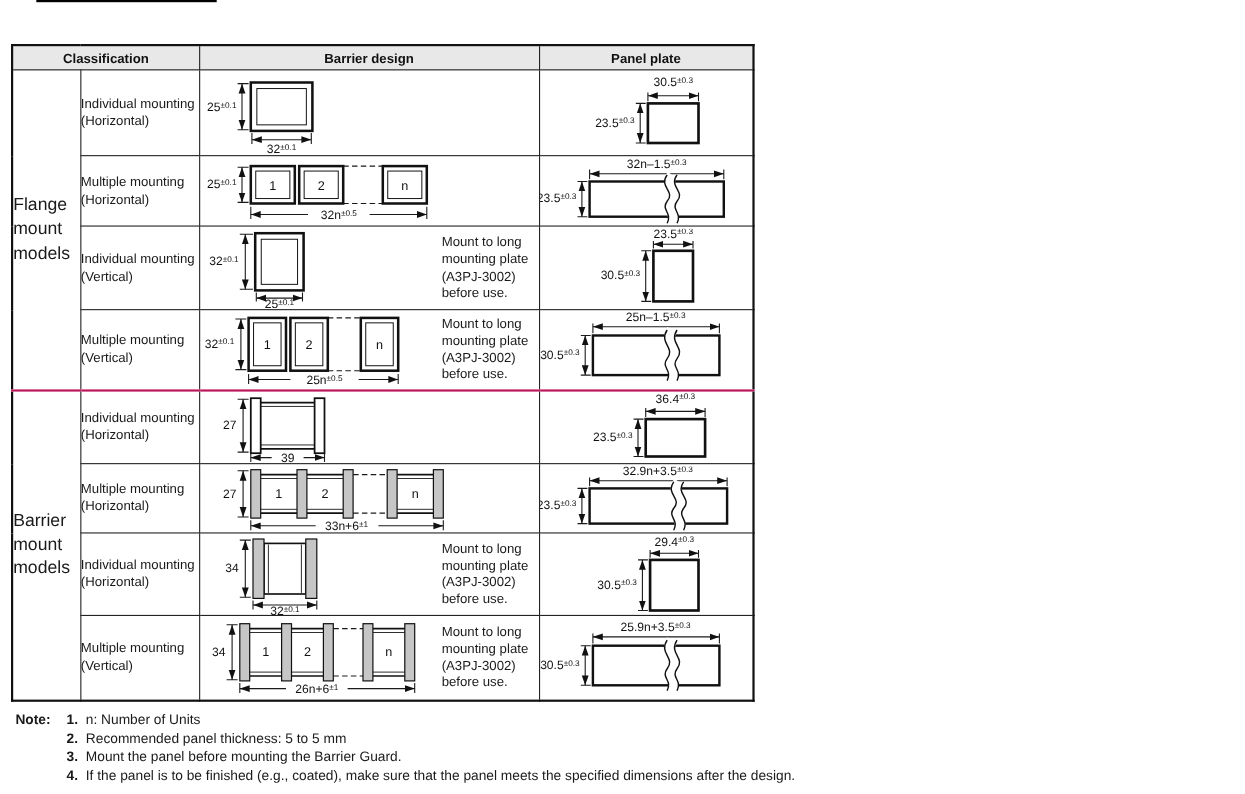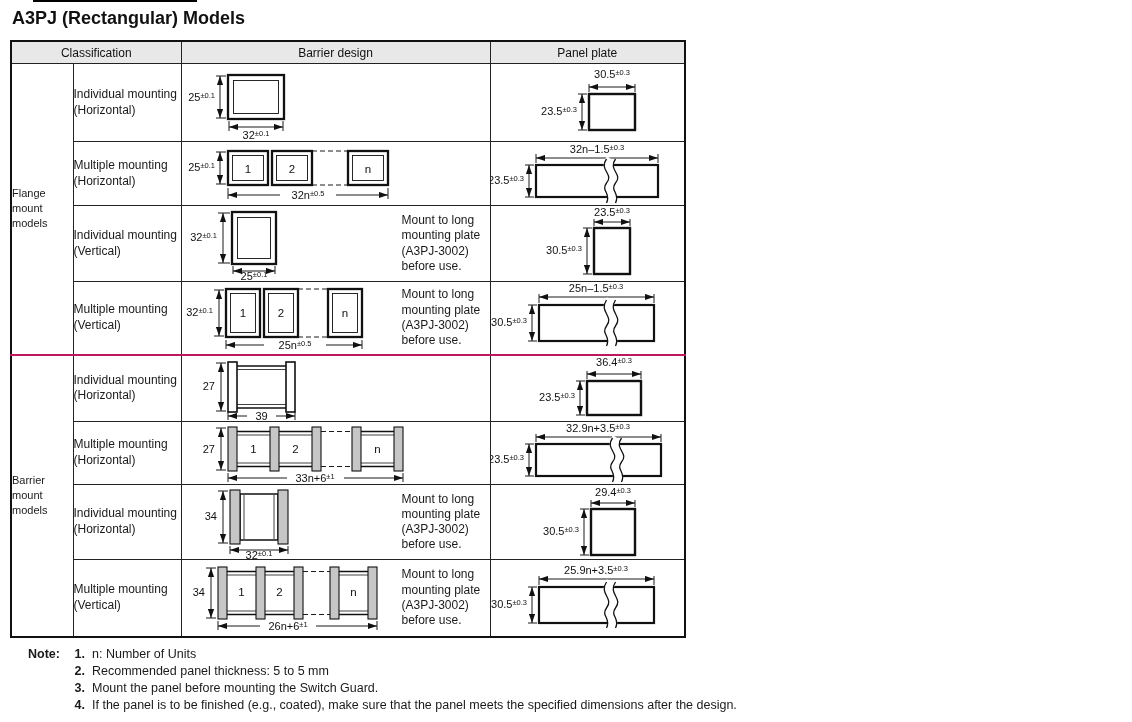--- a/index.html
+++ b/index.html
@@ -3,62 +3,61 @@
 <meta charset="utf-8">
 <style>
   html,body{margin:0;padding:0;background:#ffffff;}
   .page{position:relative;width:1132px;height:722px;background:#fff;
         font-family:"Liberation Sans","DejaVu Sans",sans-serif;color:#1a1a1a;overflow:hidden;}
   .top-edge{position:absolute;left:33px;top:0;width:164px;height:2px;background:#000;}
   .title{position:absolute;left:12px;top:8px;font-size:18px;font-weight:bold;color:#111;}
   table.spec{position:absolute;left:10px;top:40px;border-collapse:collapse;table-layout:fixed;
              border:2px solid #111;}
   table.spec td, table.spec th{border:1px solid #222;padding:0;vertical-align:middle;}
-  thead th{background:#e8e8e8;font-size:12px;font-weight:normal;height:21px;
+  thead th{background:#e8e8e8;font-size:12px;font-weight:bold;height:21px;
            border-top:2px solid #111;border-bottom:1px solid #111;color:#111;}
-  td.grp{font-size:11px;line-height:1.35;padding:0 4px 0 7px;vertical-align:middle;}
+  td.grp{font-size:16px;line-height:1.35;padding:0 4px 0 7px;vertical-align:middle;}
   td.typ{font-size:12px;line-height:1.3;padding:0 4px 0 8px;vertical-align:middle;margin-top:28px;}
   tr.group-start td{border-top:2px solid #be185d;}
   .mcell{display:flex;align-items:center;}
   .plate-note{width:88px;font-size:12px;line-height:1.27;margin-left:20px;}
   svg{display:block;}
   svg text{font-family:"Liberation Sans","DejaVu Sans",sans-serif;font-size:11px;fill:#111;}
   svg .tol{font-size:7.5px;}
   svg .ulab{font-size:11.5px;}
   .ln{stroke:#1a1a1a;stroke-width:1;fill:none;}
   .dim{stroke:#1a1a1a;stroke-width:1;fill:none;}
   .dash{stroke:#1a1a1a;stroke-width:1;fill:none;stroke-dasharray:5,3;}
   .oB{stroke:#111;stroke-width:2.3;fill:#fff;}
   .iB{stroke:#111;stroke-width:0.9;fill:none;}
   .cut{stroke:#111;stroke-width:2.4;fill:#fff;}
   .cap{stroke:#111;stroke-width:1.6;fill:#fff;}
   .bar{stroke:#111;stroke-width:1.1;}
   .e14{stroke:#111;stroke-width:1.5;}
   .e08{stroke:#111;stroke-width:0.8;}
   .sqw{stroke:#fff;stroke-width:10;fill:none;}
   .sq{stroke:#111;stroke-width:1.3;fill:none;}
-  .notes{position:absolute;left:28px;top:646px;font-size:12.5px;}
+  .notes{position:absolute;left:14px;top:646px;font-size:12.5px;}
   .note-row{display:grid;grid-template-columns:46px 18px auto;line-height:17px;}
   .note-label{font-weight:bold;}
   .note-num{font-weight:bold;text-align:right;padding-right:7px;}
 </style>
 </head>
 <body>
 
 <svg width="0" height="0" style="position:absolute" aria-hidden="true">
   <defs>
     <marker id="dimArr" viewBox="0 0 9 7" markerWidth="9" markerHeight="7" refX="9" refY="3.5" orient="auto-start-reverse" markerUnits="userSpaceOnUse">
       <path d="M9,3.5 L0,0.4 L0,6.6 Z" fill="#111"></path>
     </marker>
   </defs>
 </svg>
 
 <div class="page">
   <div class="top-edge"></div>
-  <div class="title">A3PJ (Rectangular) Models</div>
 
   <table class="spec">
     <colgroup>
         <col style="width:62px">
         <col style="width:108px">
         <col style="width:290px">
         <col style="width:195px">
       </colgroup>
     <thead>
       <tr>
@@ -517,21 +516,21 @@
       <span>n: Number of Units</span>
     </div>
     <div class="note-row">
       <span></span>
       <span class="note-num">2.</span>
       <span>Recommended panel thickness: 5 to 5 mm</span>
     </div>
     <div class="note-row">
       <span></span>
       <span class="note-num">3.</span>
-      <span>Mount the panel before mounting the Switch Guard.</span>
+      <span>Mount the panel before mounting the Barrier Guard.</span>
     </div>
     <div class="note-row">
       <span></span>
       <span class="note-num">4.</span>
       <span>If the panel is to be finished (e.g., coated), make sure that the panel meets the specified dimensions after the design.</span>
     </div>
   </div>
 </div>
 
 </body></html>

